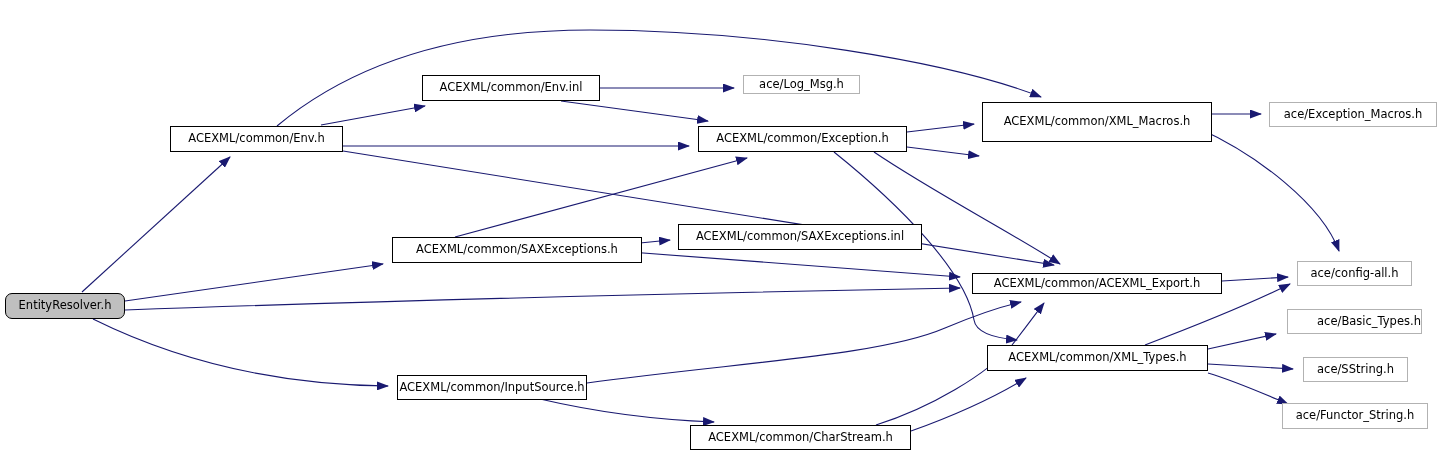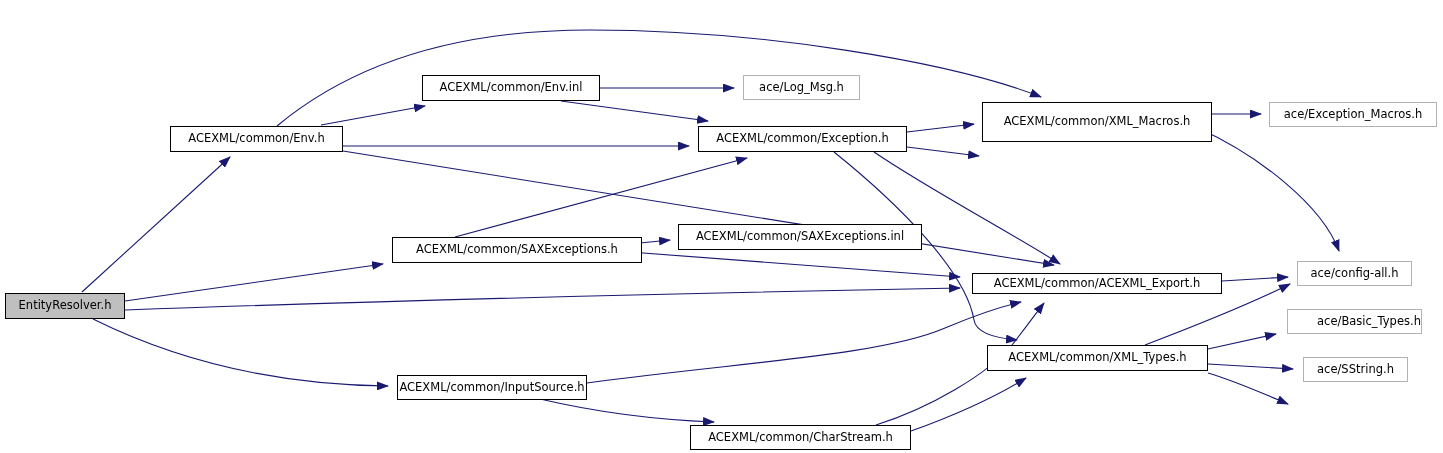--- a/index.html
+++ b/index.html
@@ -29,21 +29,21 @@
     justify-content: center;
     white-space: nowrap;
     font-size: 11.5px;
     line-height: 1;
     color: var(--text, #000000);
     background: var(--node-fill, #ffffff);
     border: 1px solid var(--node-border, #000000);
     cursor: pointer;
   }
   .node.ext  { border-color: var(--ext-border, #b2b2b2); }
-  .node.main { background: var(--root-fill, #bfbfbf); }
+  .node.main { background: var(--root-fill, #bfbfbf); border-radius: 7px; }
 </style>
 </head>
 <body>
 
 <div class="graph" style="--bg: #ffffff; --edge: #191970; --text: #000000; --node-fill: #ffffff; --node-border: #000000; --ext-border: #b2b2b2; --root-fill: #bfbfbf;">
   <svg id="edge-canvas" viewBox="0 0 1443 453" width="1443" height="453" aria-hidden="true">
     <defs>
       <marker id="arrow" markerUnits="userSpaceOnUse" markerWidth="12" markerHeight="9" refX="11" refY="4.5" orient="auto">
         <path d="M0,0 L12,4.5 L0,9 z" fill="#191970"></path>
       </marker>
@@ -76,26 +76,27 @@
         <path d="M1145,345 C1200,324 1256,301 1290,284" class="edge" marker-end="url(#arrow)"></path>
         <path d="M1208,349 L1276,334" class="edge" marker-end="url(#arrow)"></path>
         <path d="M1208,364 L1293,369" class="edge" marker-end="url(#arrow)"></path>
         <path d="M1208,373 C1235,381 1262,393 1288,404" class="edge" marker-end="url(#arrow)"></path>
       </g>
   </svg>
 
 <div class="node main" style="left: 5px; top: 293px; width: 120px; height: 26px;">EntityResolver.h</div>
     <div class="node local" style="left: 170px; top: 126px; width: 173px; height: 26px;">ACEXML/common/Env.h</div>
     <div class="node local" style="left: 422px; top: 75px; width: 178px; height: 26px;">ACEXML/common/Env.inl</div>
-    <div class="node ext" style="left: 743px; top: 75px; width: 117px; height: 25px;">ace/Log_Msg.h</div>
+    <div class="node ext" style="left: 743px; top: 75px; width: 117px; height: 19px;">ace/Log_Msg.h</div>
     <div class="node local" style="left: 698px; top: 126px; width: 209px; height: 26px;">ACEXML/common/Exception.h</div>
     <div class="node local" style="left: 982px; top: 102px; width: 230px; height: 40px;">ACEXML/common/XML_Macros.h</div>
     <div class="node ext" style="left: 1269px; top: 102px; width: 168px; height: 25px;">ace/Exception_Macros.h</div>
     <div class="node local" style="left: 392px; top: 237px; width: 250px; height: 26px;">ACEXML/common/SAXExceptions.h</div>
     <div class="node local" style="left: 678px; top: 224px; width: 244px; height: 26px;">ACEXML/common/SAXExceptions.inl</div>
     <div class="node local" style="left: 972px; top: 273px; width: 250px; height: 21px;">ACEXML/common/ACEXML_Export.h</div>
     <div class="node ext" style="left: 1297px; top: 261px; width: 115px; height: 25px;">ace/config-all.h</div>
     <div class="node ext" style="left: 1287px; top: 309px; width: 135px; height: 25px; padding-left: 29px;">ace/Basic_Types.h</div>
     <div class="node local" style="left: 987px; top: 345px; width: 221px; height: 26px;">ACEXML/common/XML_Types.h</div>
     <div class="node ext" style="left: 1303px; top: 357px; width: 105px; height: 25px;">ace/SString.h</div>
+    <div class="node ext" style="left: 1282px; top: 403px; width: 146px; height: 26px;">ace/Functor_String.h</div>
     <div class="node local" style="left: 397px; top: 375px; width: 190px; height: 25px;">ACEXML/common/InputSource.h</div>
     <div class="node local" style="left: 690px; top: 425px; width: 221px; height: 25px;">ACEXML/common/CharStream.h</div>
   </div>
 
 </body></html>

